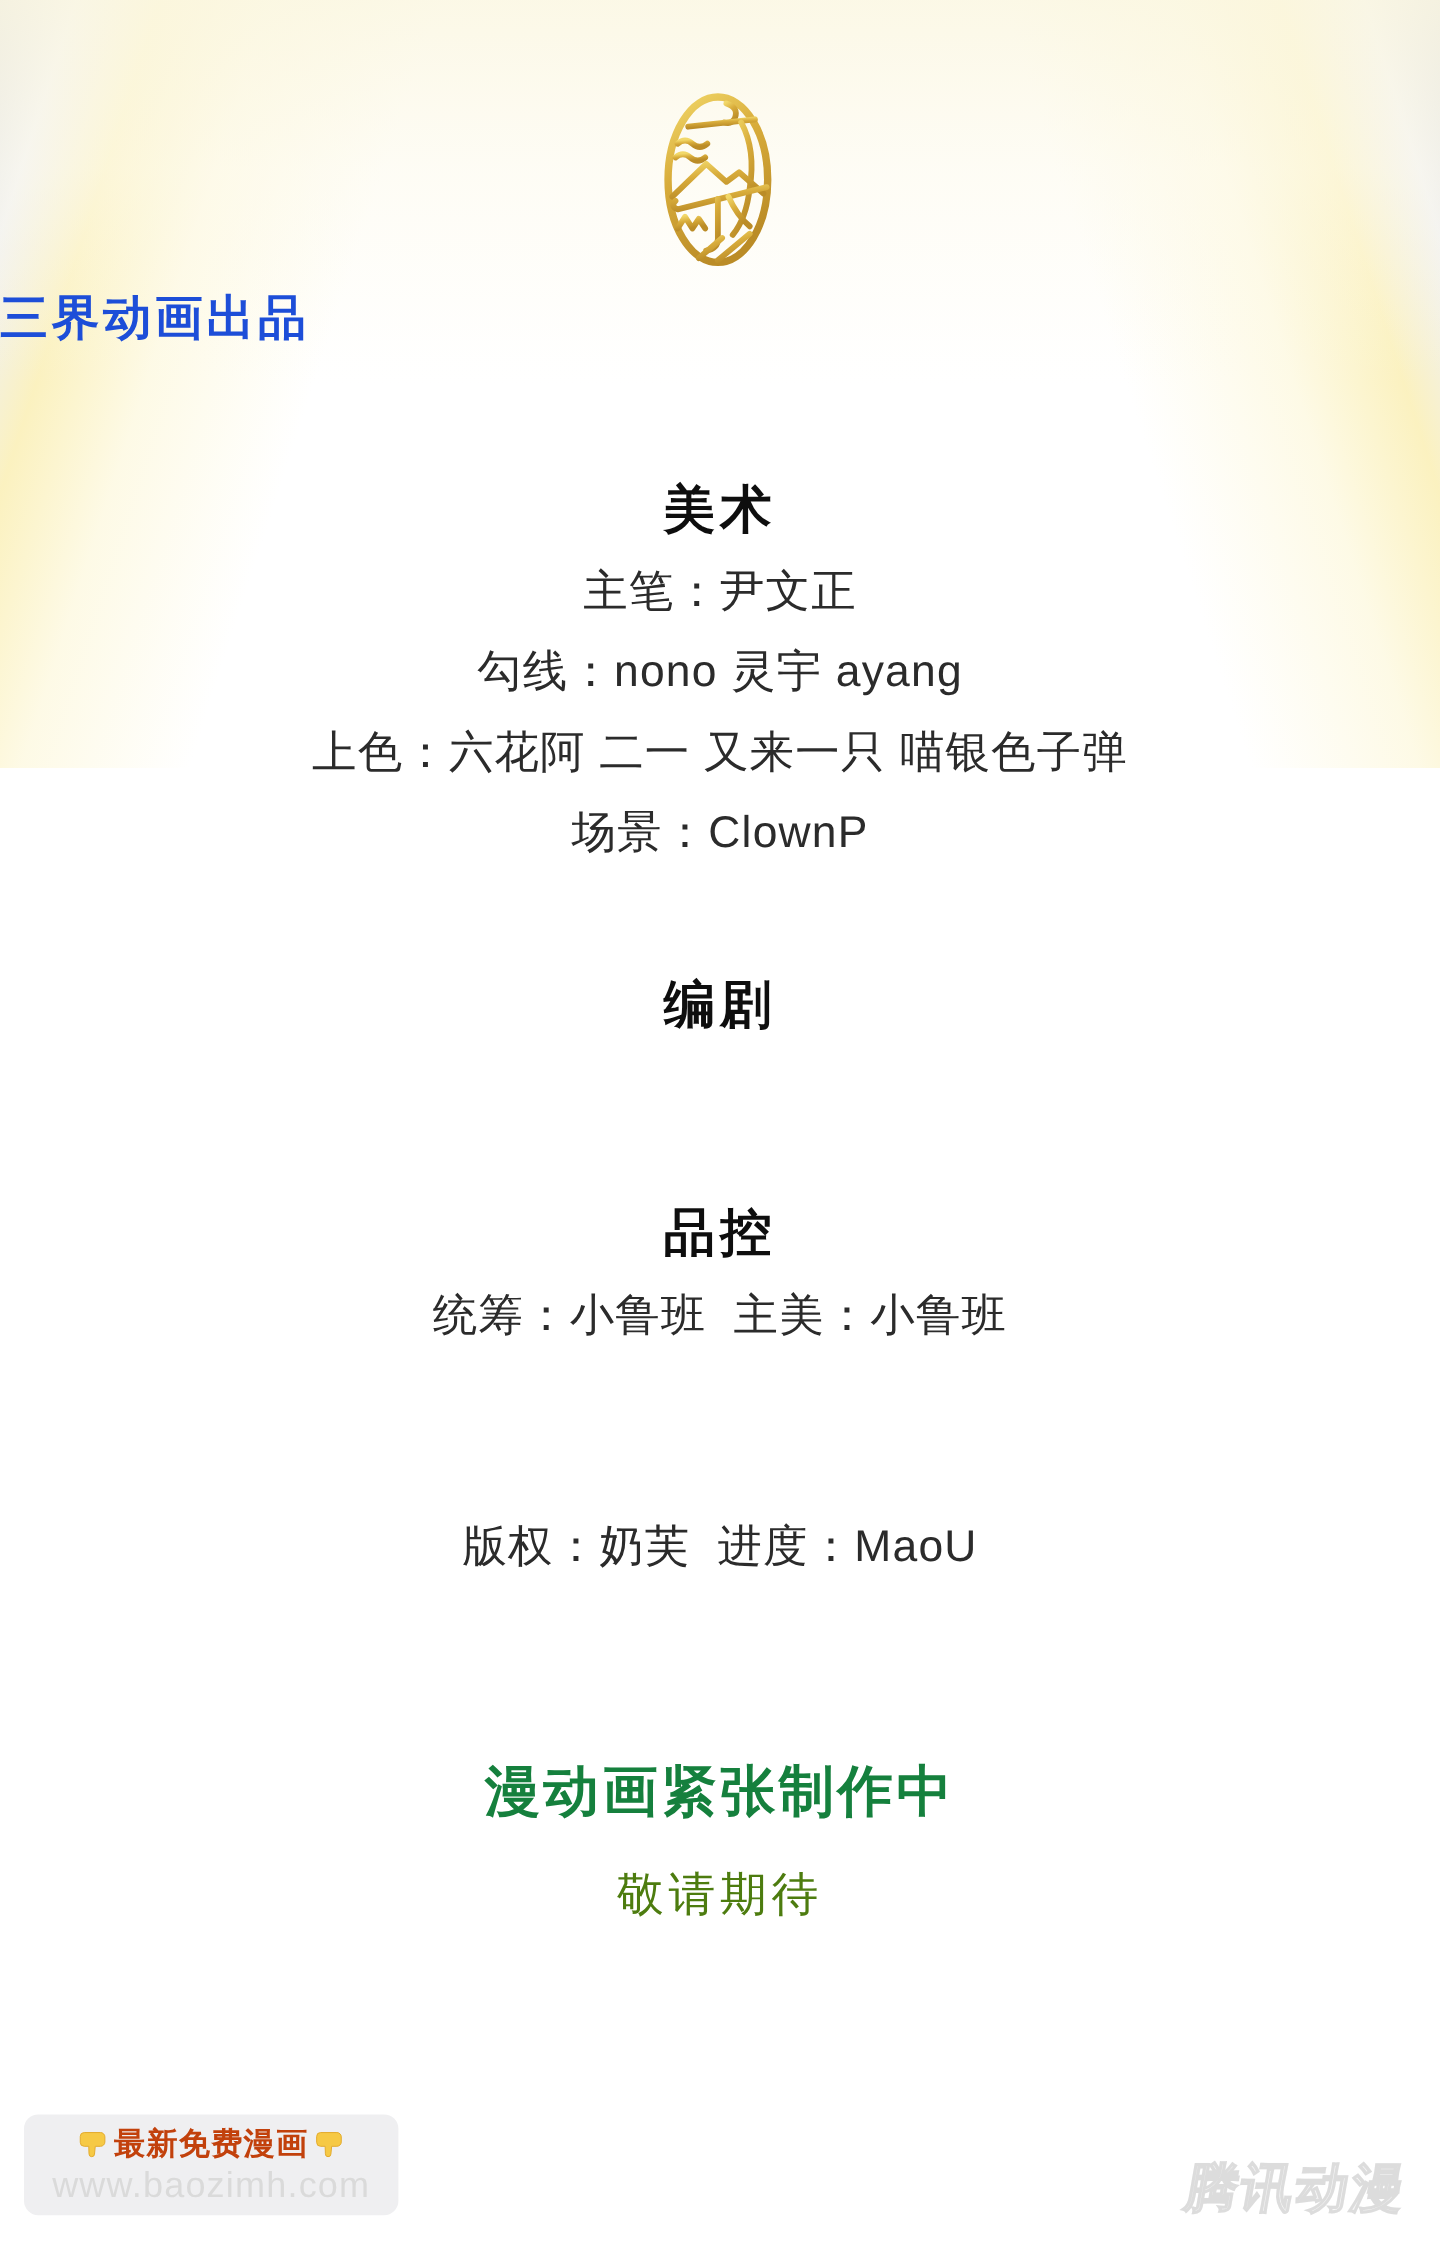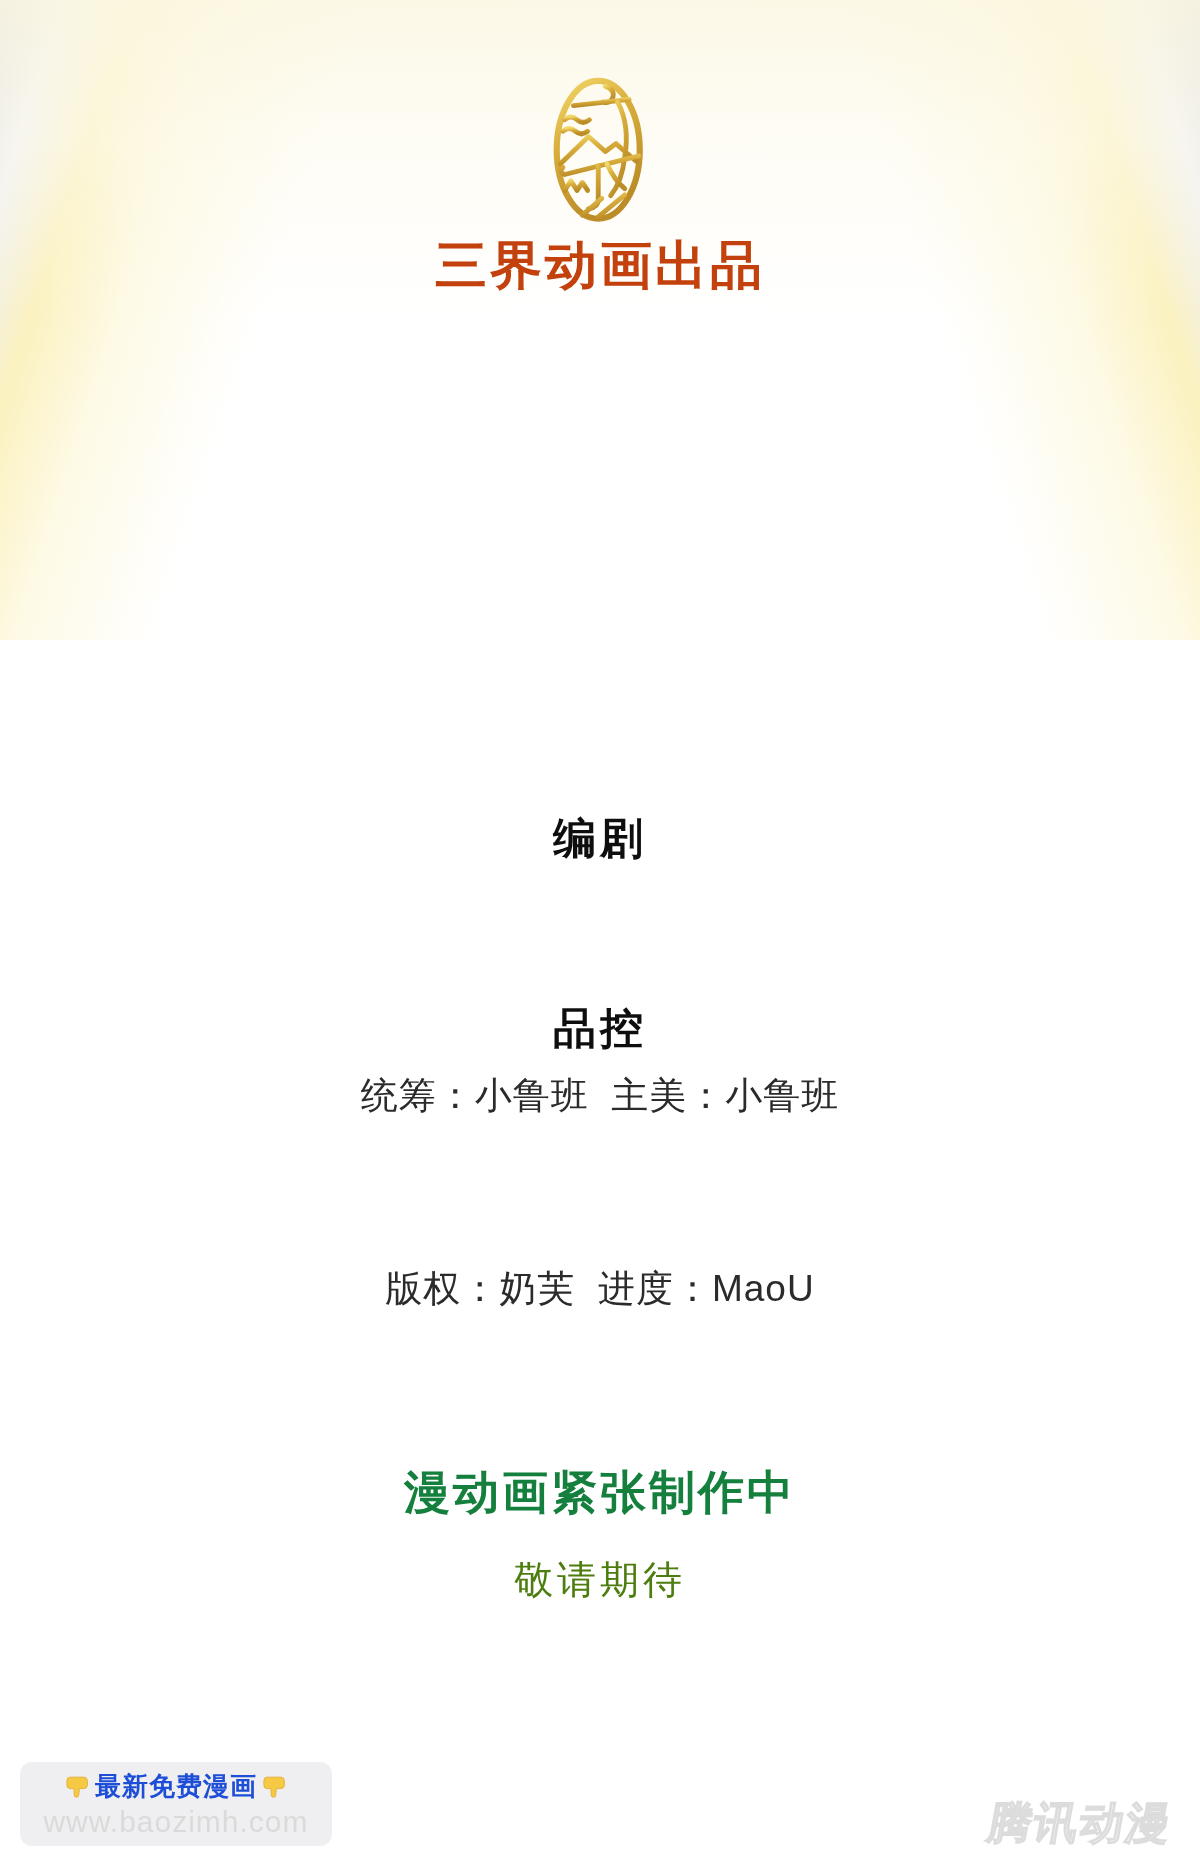--- a/index.html
+++ b/index.html
@@ -22,22 +22,22 @@
       linear-gradient(252deg, rgba(189,191,199,0.70) 0%, rgba(216,218,224,0.40) 4.5%, rgba(250,238,176,0.80) 9.5%, rgba(252,245,205,0.50) 16%, rgba(255,255,255,0) 26%);
   }
   
   .logo{
     position:absolute;top:62px;left:50%;transform:translateX(-50%);
     width:106px;height:172px;
   }
   
   .producer{
     position:absolute;top:232px;left:0;width:100%;
-    text-align:center;line-height:67px;
-    font-size:52px;font-weight:900;color:#c2410c;letter-spacing:3px;
+    text-align:left;line-height:67px;
+    font-size:40px;font-weight:900;color:#1d4ed8;letter-spacing:3px;
   }
   
   .credits{position:absolute;left:0;width:100%;text-align:center;}
   .sec-title{
     margin:0;line-height:67px;height:67px;
     font-size:43px;font-weight:900;color:#0e0e0e;letter-spacing:4px;
   }
   .credit-line{
     margin:0;line-height:67px;height:67px;
     font-size:37px;font-weight:400;color:#2b2b2b;
@@ -54,21 +54,21 @@
     font-size:39px;font-weight:400;color:#4d7c0f;letter-spacing:4px;
   }
   
   .wm-left{
     position:absolute;left:20px;top:1762px;width:312px;height:84px;
     background:#efeff1;border-radius:12px;
     display:flex;flex-direction:column;align-items:center;justify-content:center;
   }
   .wm-line1{
     display:flex;align-items:center;gap:5px;
-    font-size:26px;font-weight:700;color:#1d4ed8;letter-spacing:1px;
+    font-size:26px;font-weight:700;color:#c2410c;letter-spacing:1px;
   }
   .wm-line1 svg{display:block;}
   .wm-line2{
     font-size:30px;font-weight:400;color:#dadada;letter-spacing:1px;margin-top:1px;
   }
   
   .wm-right{
     position:absolute;right:28px;top:1794px;
     transform:skewX(-10deg);
     font-size:44px;font-weight:900;letter-spacing:2px;
@@ -114,20 +114,27 @@
 
       <path d="M20 138 l7 -11 l7 11 l6 -9 l6 9"></path>
 
       <path d="M40 166 L62 147"></path>
       <path d="M58 168 L88 143"></path>
     </g>
   </svg>
 
   <div class="producer">三界动画出品</div>
 
+  <section class="credits" style="top:392px">
+    <h2 class="sec-title">美术</h2>
+    <p class="credit-line">主笔：尹文正</p>
+    <p class="credit-line">勾线：nono 灵宇 ayang</p>
+    <p class="credit-line">上色：六花阿 二一 又来一只 喵银色子弹</p>
+    <p class="credit-line">场景：ClownP</p>
+  </section>
 
   <section class="credits" style="top:805px">
     <h2 class="sec-title">编剧</h2>
   </section>
 
   <section class="credits" style="top:995px">
     <h2 class="sec-title">品控</h2>
     <p class="credit-line">统筹：小鲁班  主美：小鲁班</p>
   </section>
 

